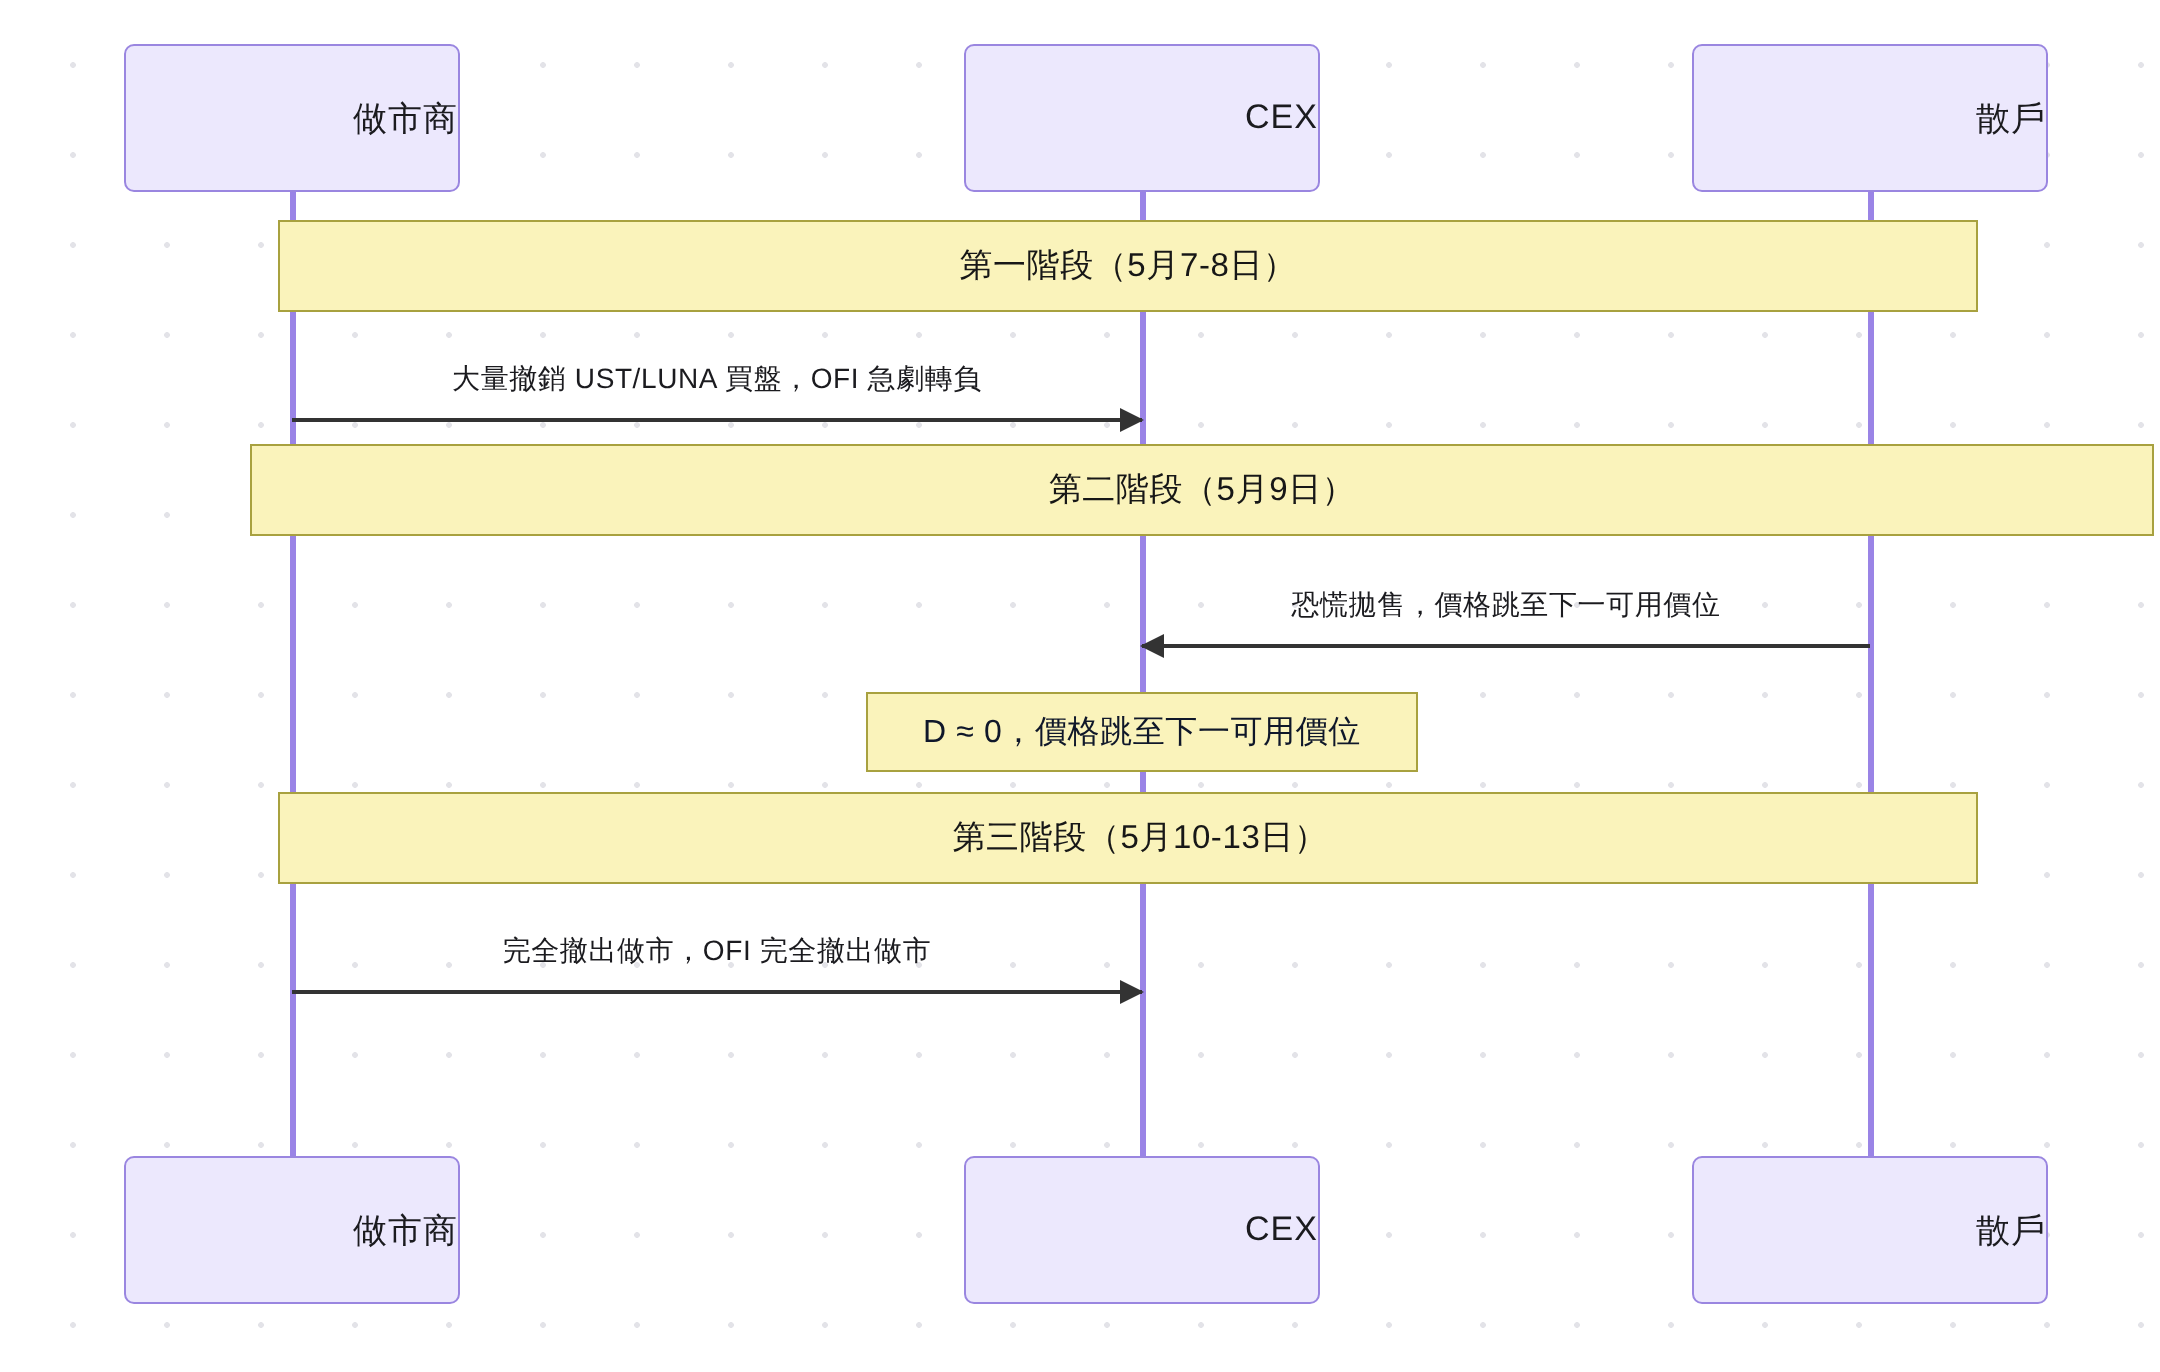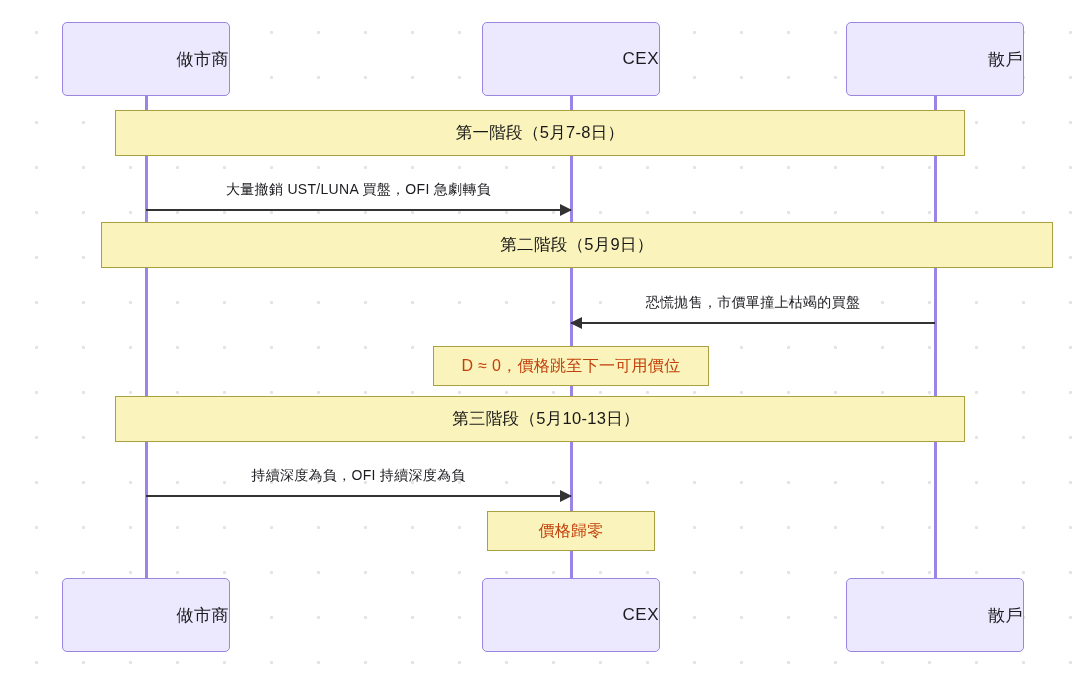--- a/index.html
+++ b/index.html
@@ -50,32 +50,33 @@
     box-sizing: border-box;
     background: #faf3bb;
     border: 1.5px solid #a8a13f;
     display: flex;
     align-items: center;
     justify-content: center;
     color: #171717;
     font-size: 16.5px;
     letter-spacing: 0.3px;
     z-index: 5;
+    margin-left: 24px;
   }
 
   
   .note-box {
     position: absolute;
     box-sizing: border-box;
     background: #faf3bb;
     border: 1.5px solid #a8a13f;
     display: flex;
     align-items: center;
     justify-content: center;
-    color: #c2410c;
+    color: #0f172a;
     font-size: 16px;
     letter-spacing: 0.3px;
     z-index: 5;
   }
 
   
   .msg {
     position: absolute;
     z-index: 4;
   }
@@ -143,40 +144,37 @@
     <div class="msg-label center">大量撤銷 UST/LUNA 買盤，OFI 急劇轉負</div>
   </div>
 
   <div class="phase-bar" style="left:101px; top:222px; width:952px; height:46px;">
     <span>第二階段（5月9日）</span>
   </div>
 
   <div class="msg" style="left:571px; top:322px; width:364px;">
     <div class="msg-line" style="width:364px;"></div>
     <div class="msg-head left"></div>
-    <div class="msg-label center">恐慌拋售，市價單撞上枯竭的買盤</div>
+    <div class="msg-label center">恐慌拋售，價格跳至下一可用價位</div>
   </div>
 
   <div class="note-box" style="left:433px; top:346px; width:276px; height:40px;">
     <span>D ≈ 0，價格跳至下一可用價位</span>
   </div>
 
   <div class="phase-bar" style="left:115px; top:396px; width:850px; height:46px;padding-left:12px;">
     <span>第三階段（5月10-13日）</span>
   </div>
 
   <div class="msg" style="left:146px; top:495px; width:425px;">
     <div class="msg-line" style="width:425px;"></div>
     <div class="msg-head right"></div>
-    <div class="msg-label center">持續深度為負，OFI 持續深度為負</div>
+    <div class="msg-label center">完全撤出做市，OFI 完全撤出做市</div>
   </div>
 
-  <div class="note-box" style="left:487px; top:511px; width:168px; height:40px;">
-    <span>價格歸零</span>
-  </div>
 
   <div class="participant" style="left:62px; top:578px; width:168px; height:74px;">
     <span>做市商</span>
   </div>
   <div class="participant" style="left:482px; top:578px; width:178px; height:74px;">
     <span>CEX</span>
   </div>
   <div class="participant" style="left:846px; top:578px; width:178px; height:74px;">
     <span>散戶</span>
   </div>

